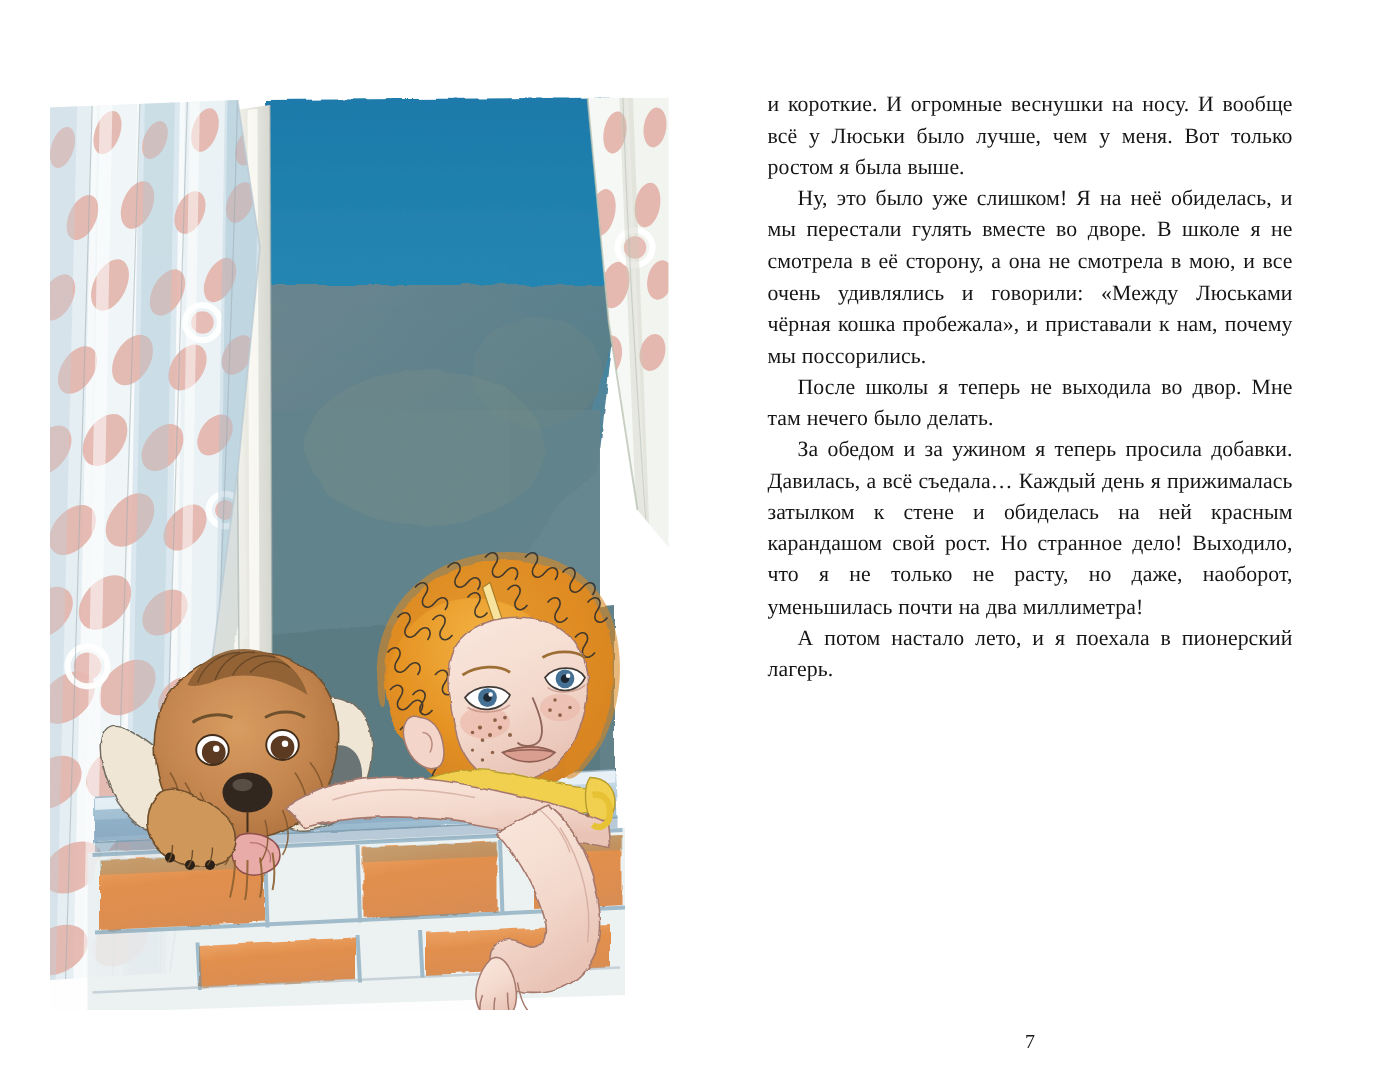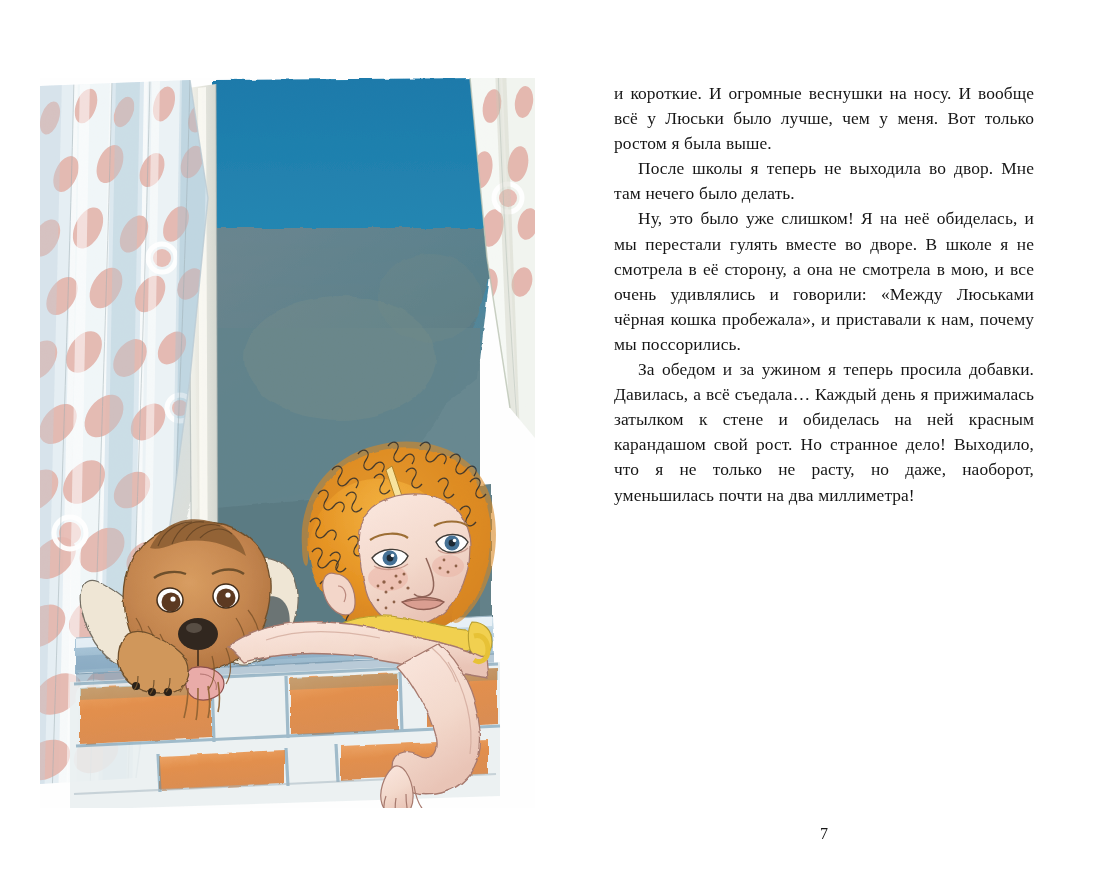--- a/index.html
+++ b/index.html
@@ -33,21 +33,21 @@
   .illo-canvas {
     position: absolute;
     inset: 0;
   }
   .illo-canvas svg { display: block; }
 
   
   .text-col {
     position: absolute;
     left: 614px;
-    top: 81px;
+    top: 71px;
     width: 420px;
   }
   .para {
     margin: 0;
     font-size: 17.4px;
     line-height: 25.1px;
     color: #161616;
     text-align: justify;
     text-indent: 24px;
     letter-spacing: 0.08px;
@@ -543,20 +543,21 @@
           </g>
 
           <rect x="0" y="0" width="495" height="730" fill="#ffffff" opacity="0.03" filter="url(#grain)" pointer-events="none"></rect>
         </g>
       </svg>
     </div>
   </div>
 
   <div class="text-col">
     <p class="para first">и короткие. И огромные веснушки на носу. И вообще всё у Люськи было лучше, чем у меня. Вот только ростом я была выше.</p>
+    <p class="para">Ну, это было уже слишком! Я на неё обиделась, и мы перестали гулять вместе во дворе. В школе я не смотрела в её сторону, а она не смотрела в мою, и все очень удивлялись и говорили: «Между Люськами чёрная кошка пробежала», и приставали к нам, почему мы поссорились.</p>
     <p class="para">После школы я теперь не выходила во двор. Мне там нечего было делать.</p>
-    <p class="para">Ну, это было уже слишком! Я на неё обиделась, и мы перестали гулять вместе во дворе. В школе я не смотрела в её сторону, а она не смотрела в мою, и все очень удивлялись и говорили: «Между Люськами чёрная кошка пробежала», и приставали к нам, почему мы поссорились.</p>
     <p class="para">За обедом и за ужином я теперь просила добавки. Давилась, а всё съедала… Каждый день я прижималась затылком к стене и обиделась на ней красным карандашом свой рост. Но странное дело! Выходило, что я не только не расту, но даже, наоборот, уменьшилась почти на два миллиметра!</p>
+    <p class="para">А потом настало лето, и я поехала в пионерский лагерь.</p>
   </div>
 
   <div class="page-number">7</div>
 
 </div>
 
 </body></html>

